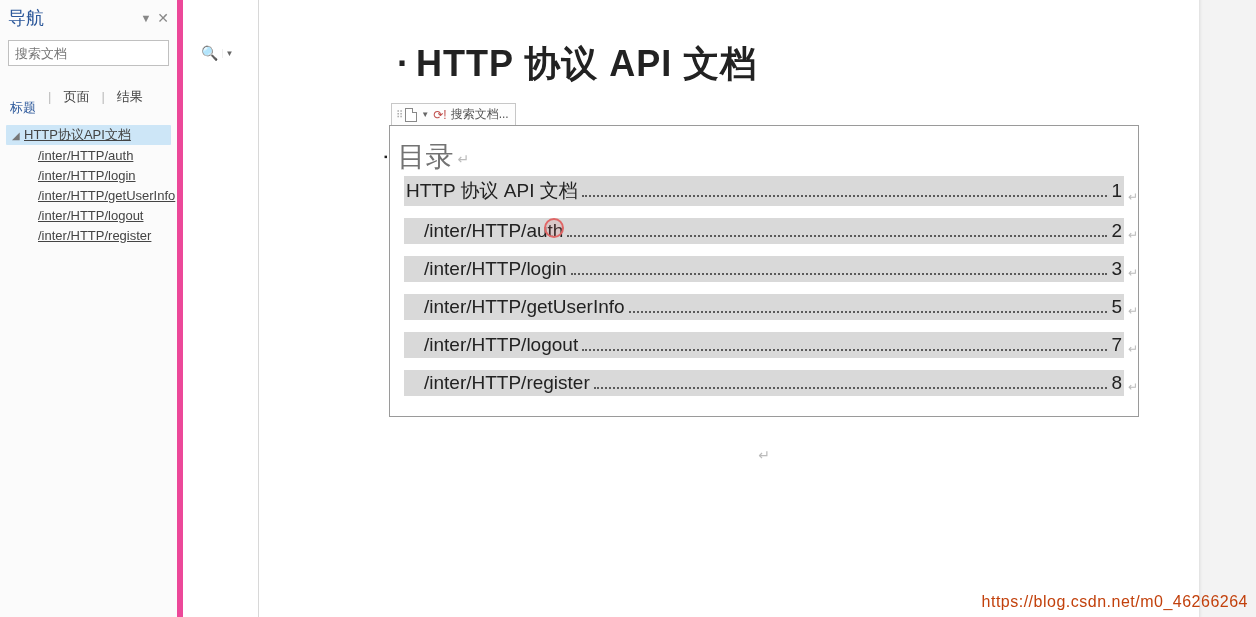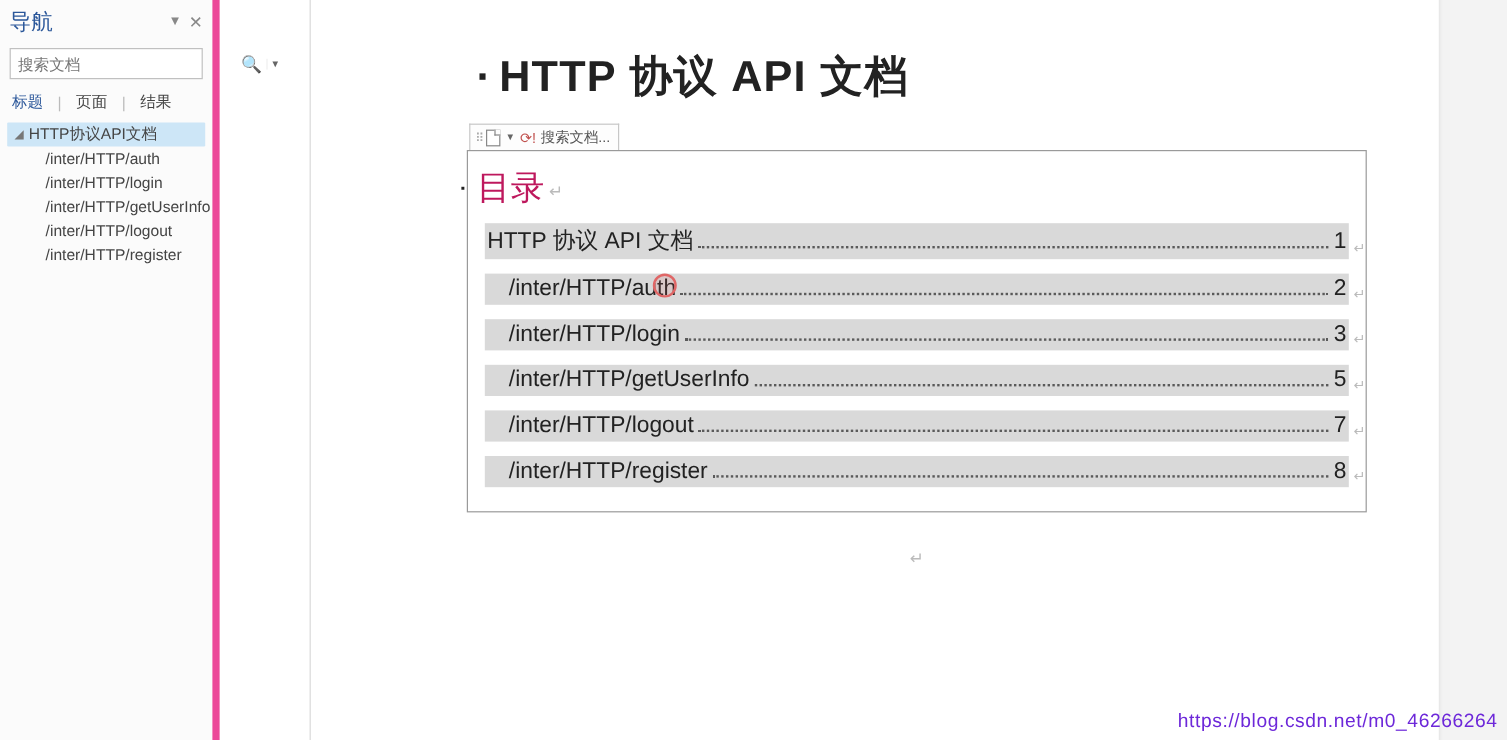--- a/index.html
+++ b/index.html
@@ -10,64 +10,64 @@
   .nav-pane { width: 183px; background: #fbfbfb; border-right: 6px solid #ec4899; display: flex; flex-direction: column; position: relative; }
   .nav-header { display: flex; align-items: center; padding: 6px 8px 4px 8px; }
   .nav-title { color: #2b579a; font-size: 18px; font-weight: 400; flex: 1; }
   .nav-hdr-icon { color: #888; font-size: 11px; margin-left: 6px; cursor: pointer; }
   .search-box { margin: 6px 8px 10px 8px; display: flex; align-items: center; border: 1px solid #c0c0c0; background: #fff; height: 26px; }
   .search-input { flex: 1; border: none; outline: none; font-size: 13px; padding: 0 6px; color: #4c1d95; background: transparent; }
   .search-icon { color: #2b579a; font-size: 14px; padding: 0 4px; }
   .search-dd { color: #666; font-size: 8px; padding: 0 4px 0 2px; border-left: 1px solid #eee; }
   .nav-tabs { display: flex; align-items: center; padding: 0 8px 6px 8px; font-size: 13px; color: #444; }
   .nav-tab { padding: 0 2px; cursor: pointer; }
-  .nav-tab.active { color: #2b579a; font-weight: 500; }
+  .nav-tab.active { color: #2b579a; font-weight: 500; margin-top: 23px; }
   .nav-tab-sep { color: #bbb; margin: 0 10px; }
   .nav-tree { flex: 1; padding: 2px 6px; font-size: 13px; color: #444; }
   .tree-row { display: flex; align-items: center; height: 20px; padding: 0 4px; border-radius: 1px; }
   .tree-row.lvl0 { padding-left: 6px; }
   .tree-row.lvl1 { padding-left: 32px; }
   .tree-row.selected { background: #cde6f7; }
   .tree-caret { width: 10px; color: #777; font-size: 10px; margin-right: 2px; }
-  .tree-label { white-space: nowrap; }
+  .tree-label { white-space: nowrap; text-decoration: underline; }
 
   
   .gutter { width: 76px; background: #fff; border-right: 1px solid #d8d8d8; }
 
   
   .doc-area { flex: 1; background: #f3f3f3; position: relative; overflow: hidden; }
   .page { position: absolute; left: 0; top: -20px; width: 940px; height: 640px; background: #fff; box-shadow: 0 0 4px rgba(0,0,0,.15); padding: 60px 60px 0 130px; }
   .doc-title { font-size: 36px; font-weight: 700; color: #222; margin-left: 8px; margin-bottom: 36px; letter-spacing: 1px; }
   .doc-title::before { content: "·"; margin-right: 6px; font-weight: 700; }
 
   .toc-wrap { position: relative; }
   .toc-tab { position: absolute; top: -22px; left: 2px; height: 22px; background: #fdfdfd; border: 1px solid #c7c7c7; border-bottom: none; display: flex; align-items: center; font-size: 12px; color: #555; padding: 0 6px 0 4px; gap: 4px; }
   .toc-tab .grip { color: #aaa; letter-spacing: -2px; font-size: 10px; }
   .toc-tab .doc-icon { width: 12px; height: 14px; border: 1px solid #888; background: #fff; position: relative; }
   .toc-tab .doc-icon::after { content:""; position:absolute; right:-1px; top:-1px; width:4px; height:4px; background:#fdfdfd; border-left:1px solid #888; border-bottom:1px solid #888;}
   .toc-tab .dd { font-size: 8px; color:#666; }
   .toc-tab .refresh-icon { color: #c0504d; font-size: 12px; }
 
   .toc-box { border: 1px solid #9a9a9a; padding: 12px 14px 20px 14px; background: #fff; }
-  .toc-heading { color: #be185d; font-size: 28px; font-weight: 400; margin-bottom: 10px; }
+  .toc-heading { color: #737373; font-size: 28px; font-weight: 400; }
   .toc-heading::before { content:"▪"; color:#222; font-size:10px; position:relative; left:-20px; top:-6px; margin-right:-10px;}
   .toc-heading::after { content: "↵"; color:#bbb; font-size:14px; margin-left:4px; vertical-align: middle;}
   .toc-list { display: flex; flex-direction: column; gap: 12px; }
   .toc-entry { display: flex; align-items: baseline; background: #d9d9d9; font-size: 19px; color: #222; padding: 2px 2px; position: relative; }
   .toc-entry.lvl1 .toc-text { padding-left: 18px; }
   .toc-text { white-space: nowrap; }
   .toc-dots { flex: 1; border-bottom: 2px dotted #5a5a5a; margin: 0 4px 4px 4px; }
   .toc-page { white-space: nowrap; }
   .toc-entry::after { content:"↵"; color:#bbb; font-size:12px; position:absolute; right:-14px; bottom:2px;}
 
   .cursor-mark { position: absolute; width: 20px; height: 20px; border: 2px solid #e06666; border-radius: 50%; background: rgba(224,102,102,.15); pointer-events:none; }
 
   .para-mark { color:#bbb; font-size:14px; text-align:center; margin-top:30px;}
 
-  .watermark { position:absolute; right:8px; bottom:6px; color:#6d28d9; font-size:16px; letter-spacing:.5px; font-family: Arial, sans-serif;}
+  .watermark { position:absolute; right:8px; bottom:6px; color:#c2410c; font-size:16px; letter-spacing:.5px; font-family: Arial, sans-serif;}
 </style>
 </head>
 <body>
 
 <div class="app">
 
   <div class="nav-pane">
     <div class="nav-header">
       <div class="nav-title">导航</div>
       <div class="nav-hdr-icon">▼</div>

